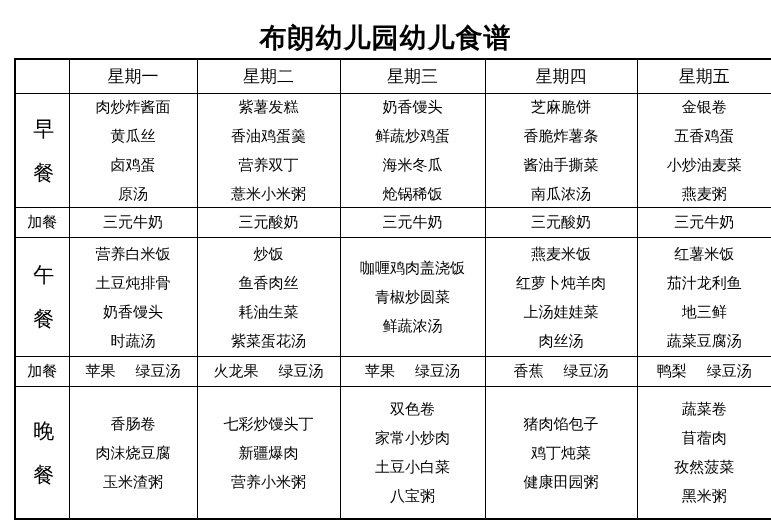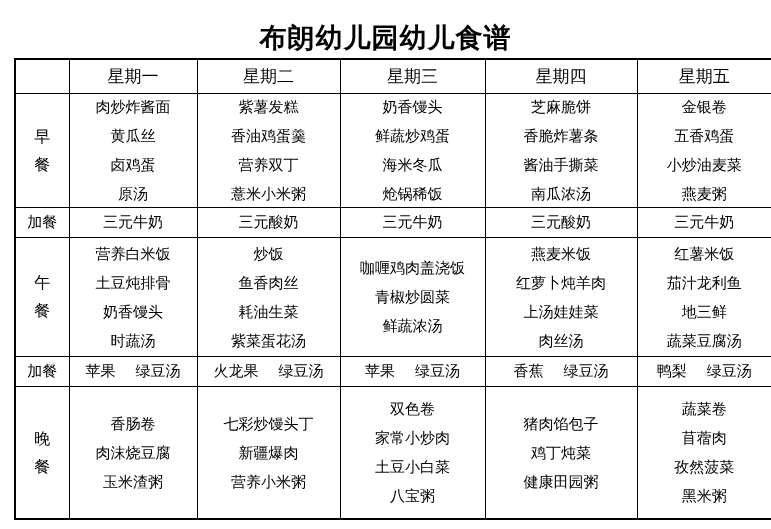--- a/index.html
+++ b/index.html
@@ -35,21 +35,21 @@
   .stack {
     display:flex; flex-direction:column; justify-content:center; align-items:center;
     row-gap:13px; height:100%;
   }
   .stack .item { line-height:16px; white-space:nowrap; }
 
   .inline { display:flex; justify-content:center; align-items:flex-end; gap:20px; }
 
   .vlabel {
     width:18px; margin:0 auto; word-break:break-all;
-    font-size:16px; line-height:28px;
+    font-size:21px; line-height:44px;
   }
   .hlabel { font-size:15px; }
 </style>
 </head>
 <body>
 
 <div class="page">
 
   <div class="header-line">
     <span class="doc-title">布朗幼儿园幼儿食谱</span>

